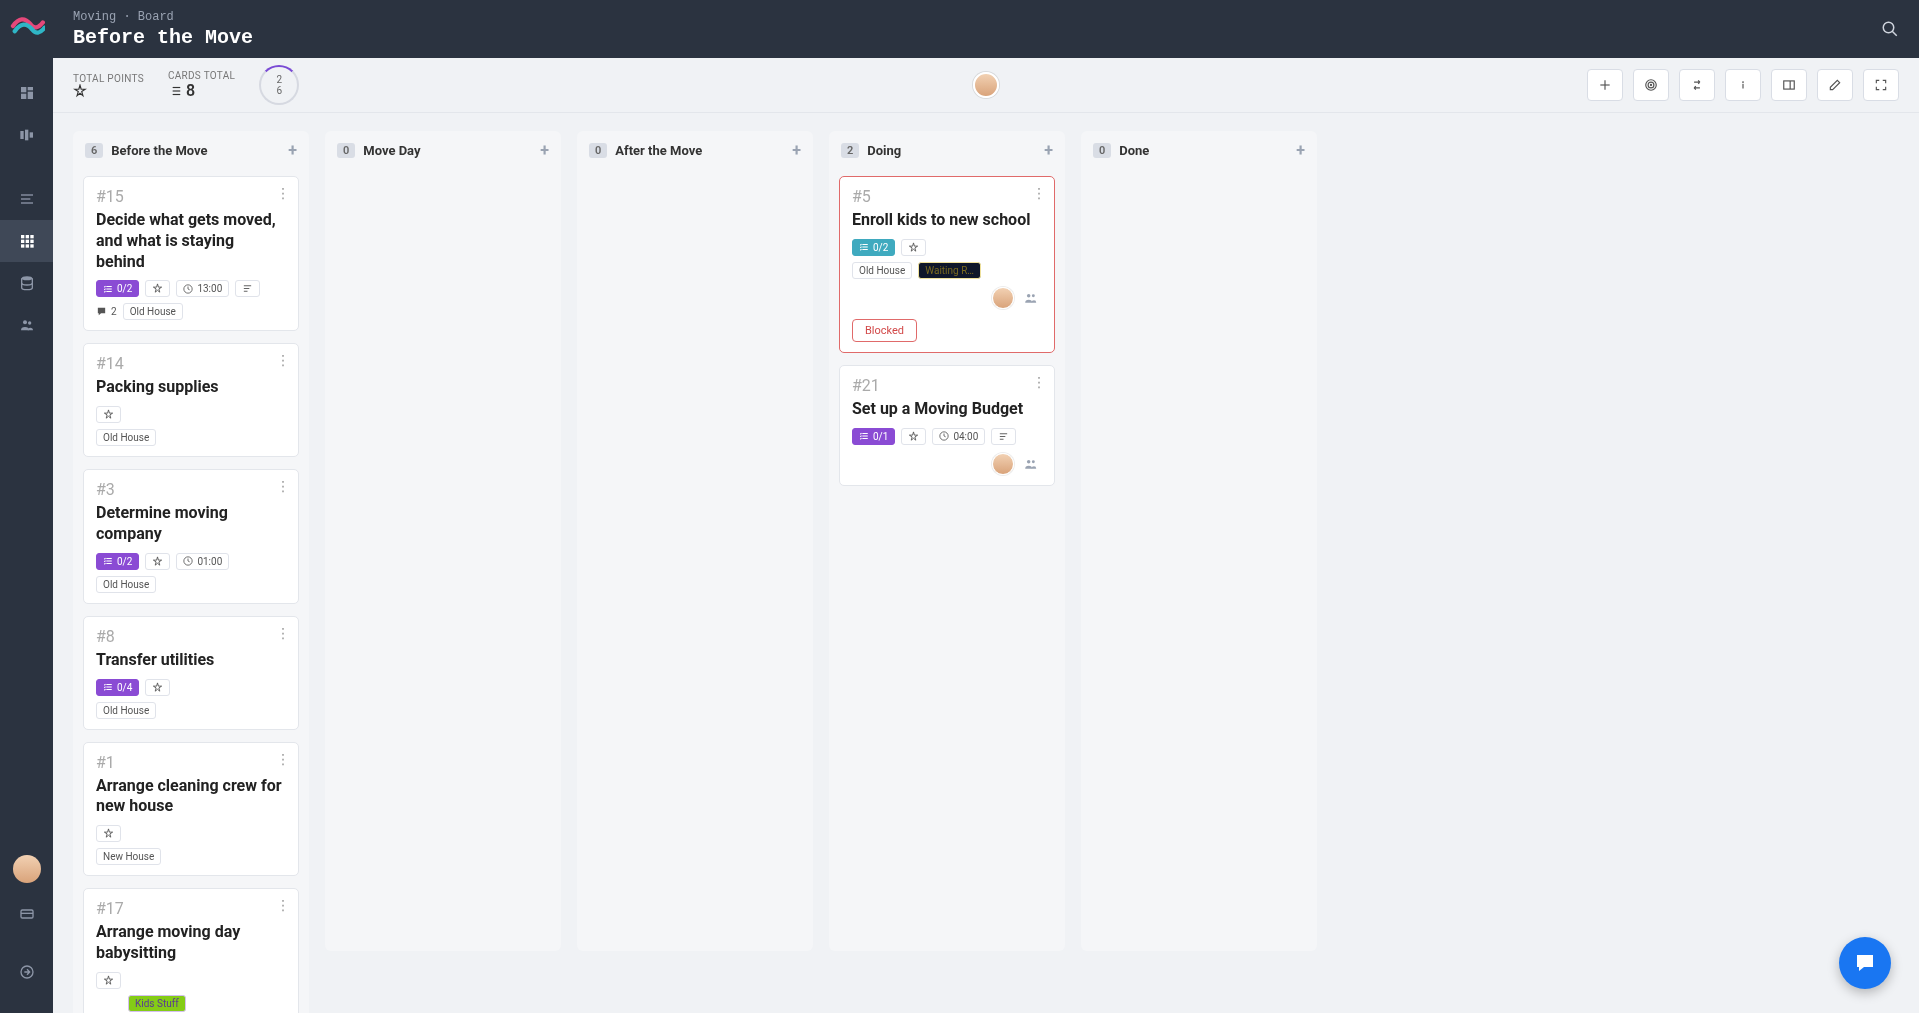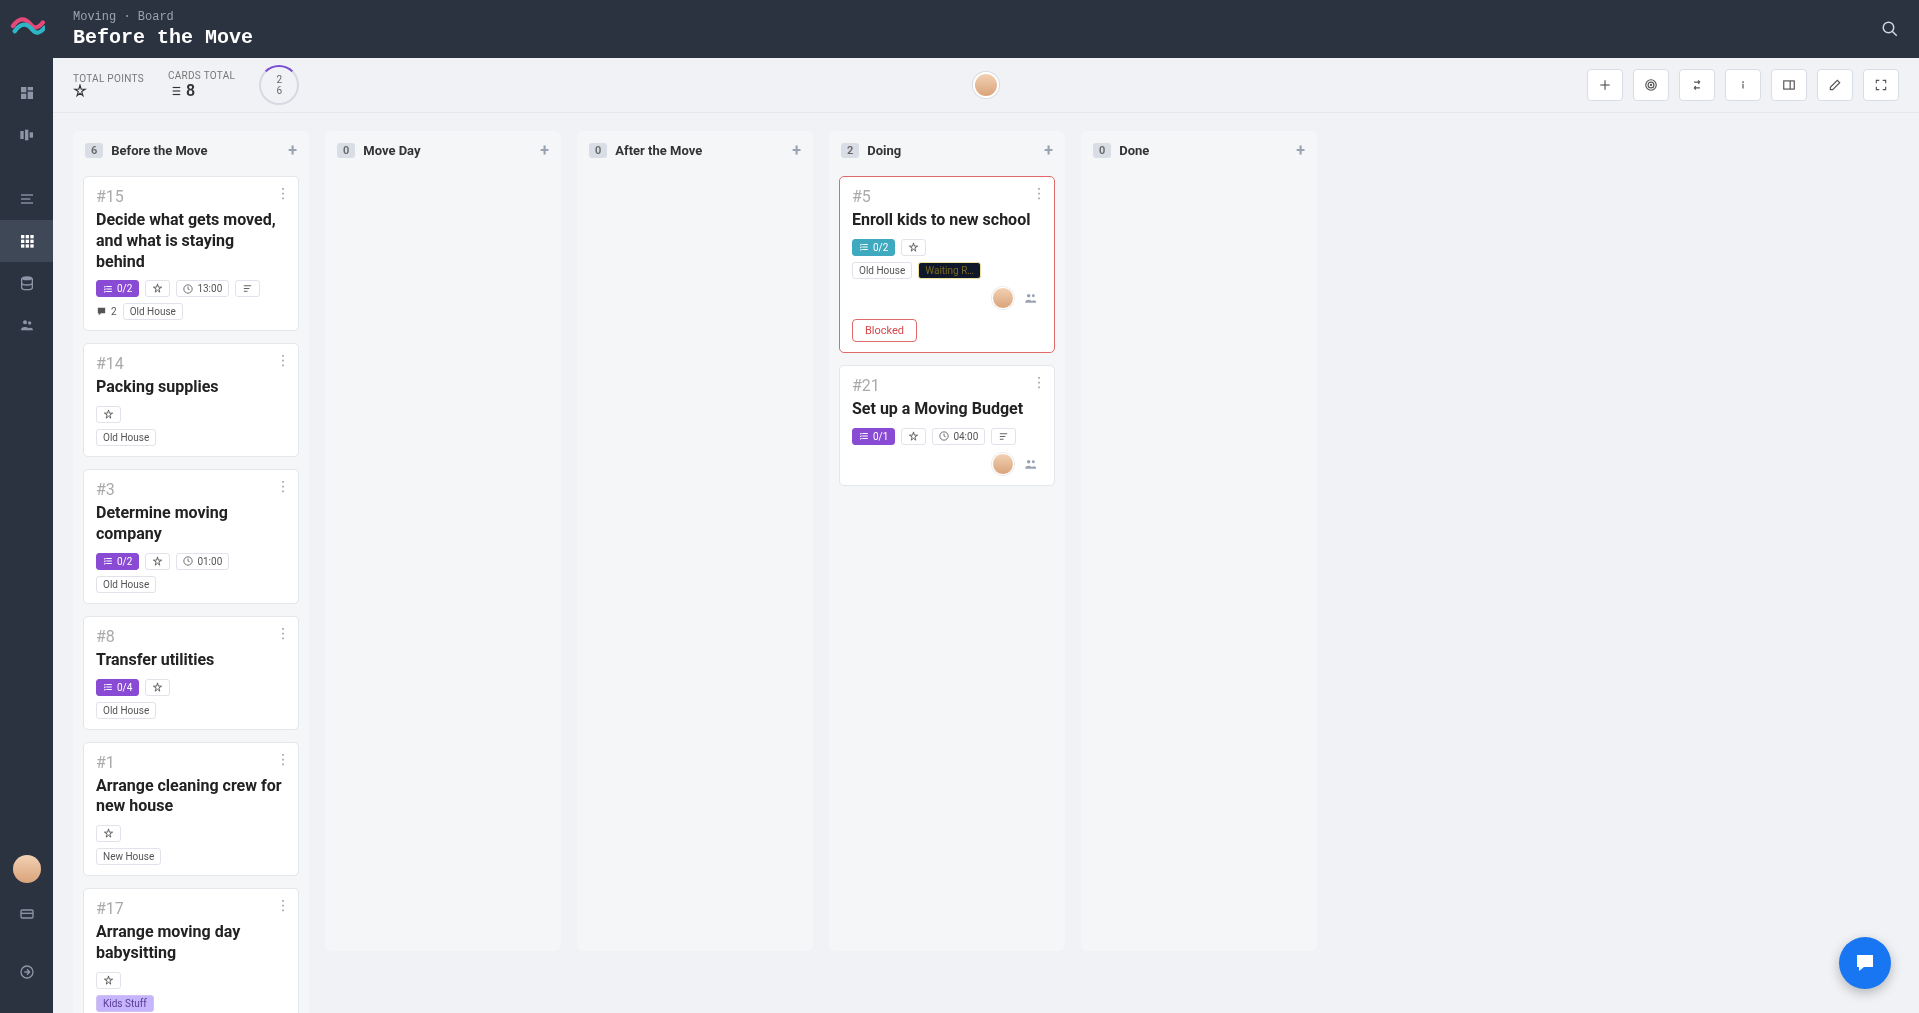--- a/index.html
+++ b/index.html
@@ -34,21 +34,21 @@
 .card { background:#fff; border:1px solid #e3e6eb; border-radius:5px; margin: 6px 10px; padding:10px 12px; position:relative; font-size:12px; }
 .card.blocked { border:1px solid #e06a6a; }
 .card .cid { font-size:16px; color:#aaa; }
 .card .more { position:absolute; top:8px; right:8px; color:#999; cursor:pointer; font-size:14px; }
 .card .ctitle { font-size:16px; font-weight:700; margin:4px 0 8px; color:#222; line-height:1.3; }
 .badges { display:flex; flex-wrap:wrap; gap:6px; align-items:center; }
 .badge { display:inline-flex; align-items:center; gap:4px; border:1px solid #e0e3ea; border-radius:3px; padding:2px 6px; font-size:10px; color:#555; background:#fff; }
 .badge.checklist { background:#8a4bd4; border-color:#8a4bd4; color:#fff; }
 .badge.checklist.teal { background:#3faabf; border-color:#3faabf; }
 .badge.tag-yellow { background:#0f172a; border-color:#efe19b; color:#7a6a1f; }
-.badge.tag-purple { background:#c4b5fd; border-color:#d4c0f0; color:#5a3a94; }
+.badge.tag-purple { background:#84cc16; border-color:#d4c0f0; color:#5a3a94;margin-left:32px; }
 .block-badge { display:inline-block; border:1px solid #e06a6a; color:#d24848; border-radius:4px; padding:4px 12px; font-size:11px; margin-top:10px; }
 .assignees { display:flex; gap:6px; align-items:center; justify-content:flex-end; margin-top:8px; }
 .avatar-sm { width:22px; height:22px; border-radius:50%; background: linear-gradient(#f2d1b3,#d9a37a); border:1px solid #fff; box-shadow:0 0 0 1px rgba(0,0,0,.08); }
 .add-assignee { width:22px; height:22px; border-radius:4px; color:#9aa3b2; display:flex; align-items:center; justify-content:center; cursor:pointer; font-size:14px; }
 .chat-fab { position:fixed; bottom:24px; right:28px; width:52px; height:52px; border-radius:50%; background:#1976f2; color:#fff; display:flex; align-items:center; justify-content:center; box-shadow:0 4px 12px rgba(0,0,0,.25); cursor:pointer; }
 svg { display:block; }
 .icon { width:16px; height:16px; }
 </style>
 </head>
 <body>

